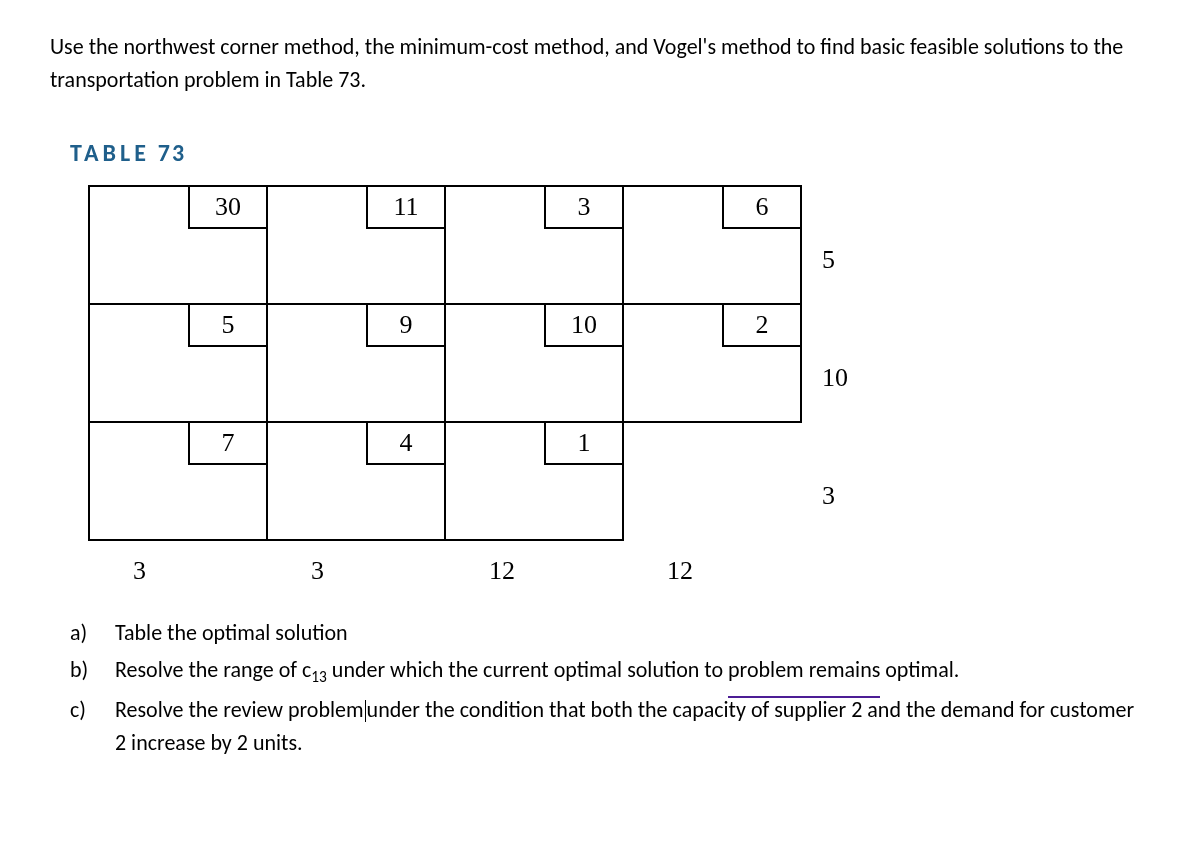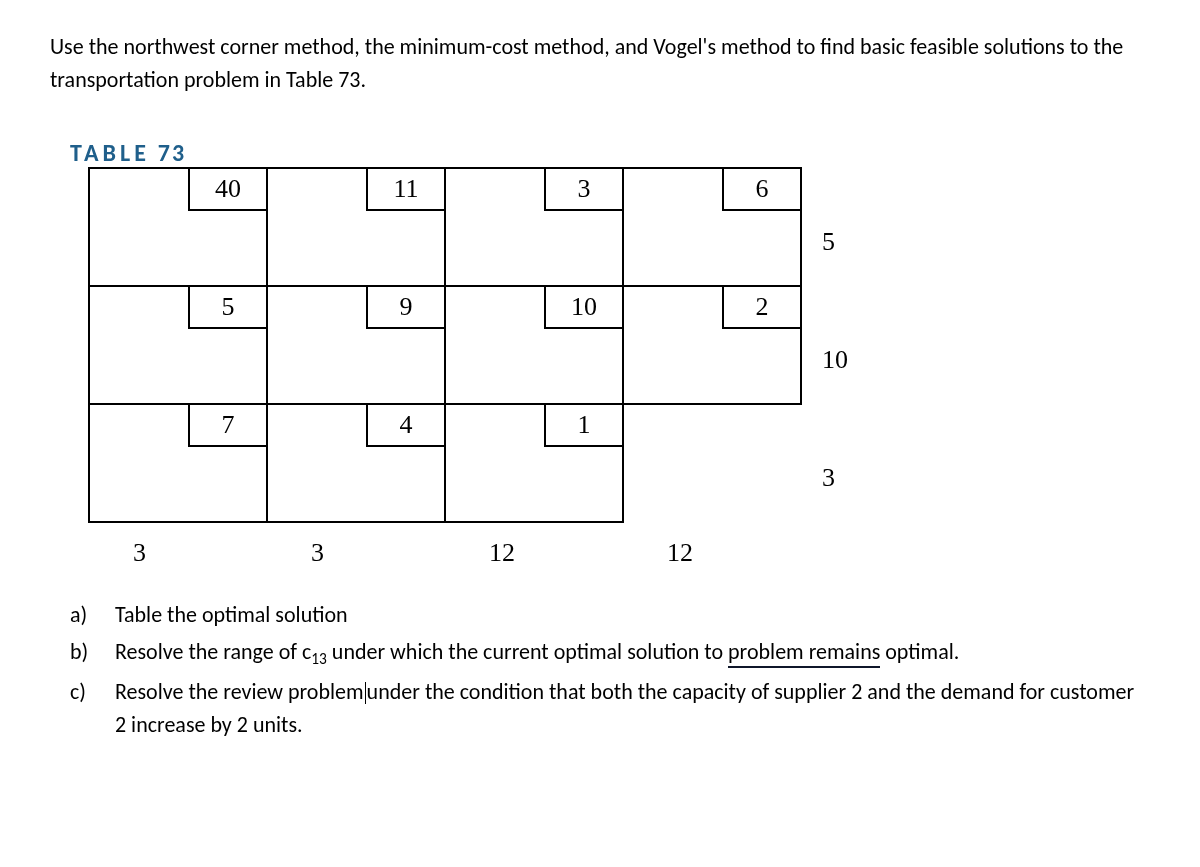--- a/index.html
+++ b/index.html
@@ -18,21 +18,21 @@
     .intro-text {
       line-height: 1.5;
       margin-bottom: 42px;
     }
     .table-label {
       font-weight: bold;
       letter-spacing: 4px;
       color: #1f5f8b;
       font-size: 24px;
       margin-left: 20px;
-      margin-bottom: 2px;
+      margin-bottom: 20px;
     }
     .table-label .num {
       letter-spacing: 2px;
       margin-left: 8px;
     }
     .transport-table {
       margin-left: 40px;
       margin-bottom: 30px;
       position: relative;
     }
@@ -109,22 +109,22 @@
       flex-shrink: 0;
     }
     .question-text {
       flex: 1;
     }
     .subscript {
       font-size: 0.7em;
       vertical-align: sub;
     }
     .underline-wavy {
-      border-bottom: 2px solid #0f172a;
-      padding-bottom: 1px;
+      border-bottom: 2px solid #4c1d95;
+      padding-bottom: 13px;
     }
     .cursor-bar {
       display: inline-block;
       width: 1px;
       height: 22px;
       background: #000;
       vertical-align: middle;
       margin: 0 1px;
     }
   </style>
@@ -135,21 +135,21 @@
 
 <div class="table-label">
   <span>TABLE</span><span class="num">73</span>
 </div>
 
 <div class="transport-table">
   <div class="table-with-supply">
     <div>
       <div class="grid-row">
         <div class="cell">
-            <div class="cost-box">40</div>
+            <div class="cost-box">30</div>
           </div>
         <div class="cell">
             <div class="cost-box">11</div>
           </div>
         <div class="cell">
             <div class="cost-box">3</div>
           </div>
         <div class="cell">
             <div class="cost-box">6</div>
           </div>

